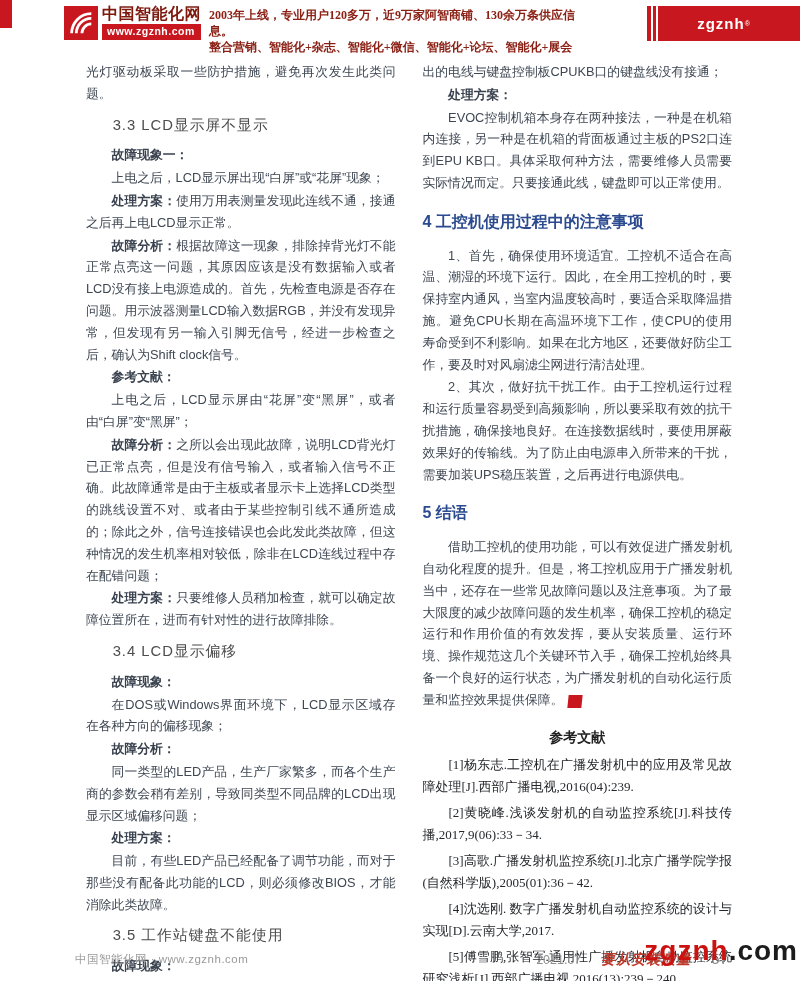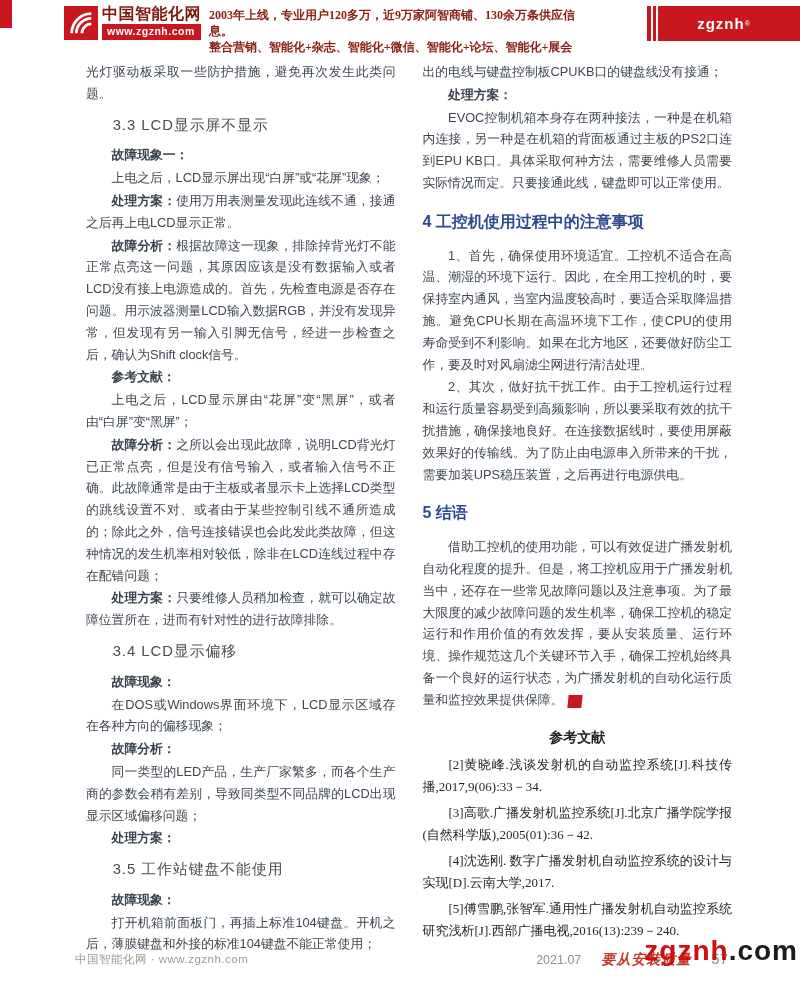--- a/index.html
+++ b/index.html
@@ -87,34 +87,36 @@
       <div class="label">参考文献：</div>
       <p class="para">上电之后，LCD显示屏由“花屏”变“黑屏”，或者由“白屏”变“黑屏”；</p>
       <p class="para"><b>故障分析：</b>之所以会出现此故障，说明LCD背光灯已正常点亮，但是没有信号输入，或者输入信号不正确。此故障通常是由于主板或者显示卡上选择LCD类型的跳线设置不对、或者由于某些控制引线不通所造成的；除此之外，信号连接错误也会此发此类故障，但这种情况的发生机率相对较低，除非在LCD连线过程中存在配错问题；</p>
       <p class="para"><b>处理方案：</b>只要维修人员稍加检查，就可以确定故障位置所在，进而有针对性的进行故障排除。</p>
       <div class="h3">3.4 LCD显示偏移</div>
       <div class="label">故障现象：</div>
       <p class="para">在DOS或Windows界面环境下，LCD显示区域存在各种方向的偏移现象；</p>
       <div class="label">故障分析：</div>
       <p class="para">同一类型的LED产品，生产厂家繁多，而各个生产商的参数会稍有差别，导致同类型不同品牌的LCD出现显示区域偏移问题；</p>
       <div class="label">处理方案：</div>
+      <p class="para">目前，有些LED产品已经配备了调节功能，而对于那些没有配备此功能的LCD，则必须修改BIOS，才能消除此类故障。</p>
       <div class="h3">3.5 工作站键盘不能使用</div>
       <div class="label">故障现象：</div>
       <p class="para">打开机箱前面板门，再插上标准104键盘。开机之后，薄膜键盘和外接的标准104键盘不能正常使用；</p>
     </div>
   <div class="col" id="col-right">
       <p class="para no-indent">出的电线与键盘控制板CPUKB口的键盘线没有接通；</p>
       <div class="label">处理方案：</div>
       <p class="para">EVOC控制机箱本身存在两种接法，一种是在机箱内连接，另一种是在机箱的背面板通过主板的PS2口连到EPU KB口。具体采取何种方法，需要维修人员需要实际情况而定。只要接通此线，键盘即可以正常使用。</p>
       <div class="h2">4 工控机使用过程中的注意事项</div>
       <p class="para">1、首先，确保使用环境适宜。工控机不适合在高温、潮湿的环境下运行。因此，在全用工控机的时，要保持室内通风，当室内温度较高时，要适合采取降温措施。避免CPU长期在高温环境下工作，使CPU的使用寿命受到不利影响。如果在北方地区，还要做好防尘工作，要及时对风扇滤尘网进行清洁处理。</p>
       <p class="para">2、其次，做好抗干扰工作。由于工控机运行过程和运行质量容易受到高频影响，所以要采取有效的抗干扰措施，确保接地良好。在连接数据线时，要使用屏蔽效果好的传输线。为了防止由电源串入所带来的干扰，需要加装UPS稳压装置，之后再进行电源供电。</p>
       <div class="h2">5 结语</div>
       <p class="para">借助工控机的使用功能，可以有效促进广播发射机自动化程度的提升。但是，将工控机应用于广播发射机当中，还存在一些常见故障问题以及注意事项。为了最大限度的减少故障问题的发生机率，确保工控机的稳定运行和作用价值的有效发挥，要从安装质量、运行环境、操作规范这几个关键环节入手，确保工控机始终具备一个良好的运行状态，为广播发射机的自动化运行质量和监控效果提供保障。<span class="end-mark">彡</span></p>
       <div class="ref-title">参考文献</div>
+      <p class="ref">[1]杨东志.工控机在广播发射机中的应用及常见故障处理[J].西部广播电视,2016(04):239.</p>
       <p class="ref">[2]黄晓峰.浅谈发射机的自动监控系统[J].科技传播,2017,9(06):33－34.</p>
       <p class="ref">[3]高歌.广播发射机监控系统[J].北京广播学院学报(自然科学版),2005(01):36－42.</p>
       <p class="ref">[4]沈选刚. 数字广播发射机自动监控系统的设计与实现[D].云南大学,2017.</p>
       <p class="ref">[5]傅雪鹏,张智军.通用性广播发射机自动监控系统研究浅析[J].西部广播电视,2016(13):239－240.</p>
     </div>
 </div>
 
 <div class="footer-left">中国智能化网 · www.zgznh.com</div>
 <div class="footer-right">
   <span class="footer-issue">2021.07</span>

